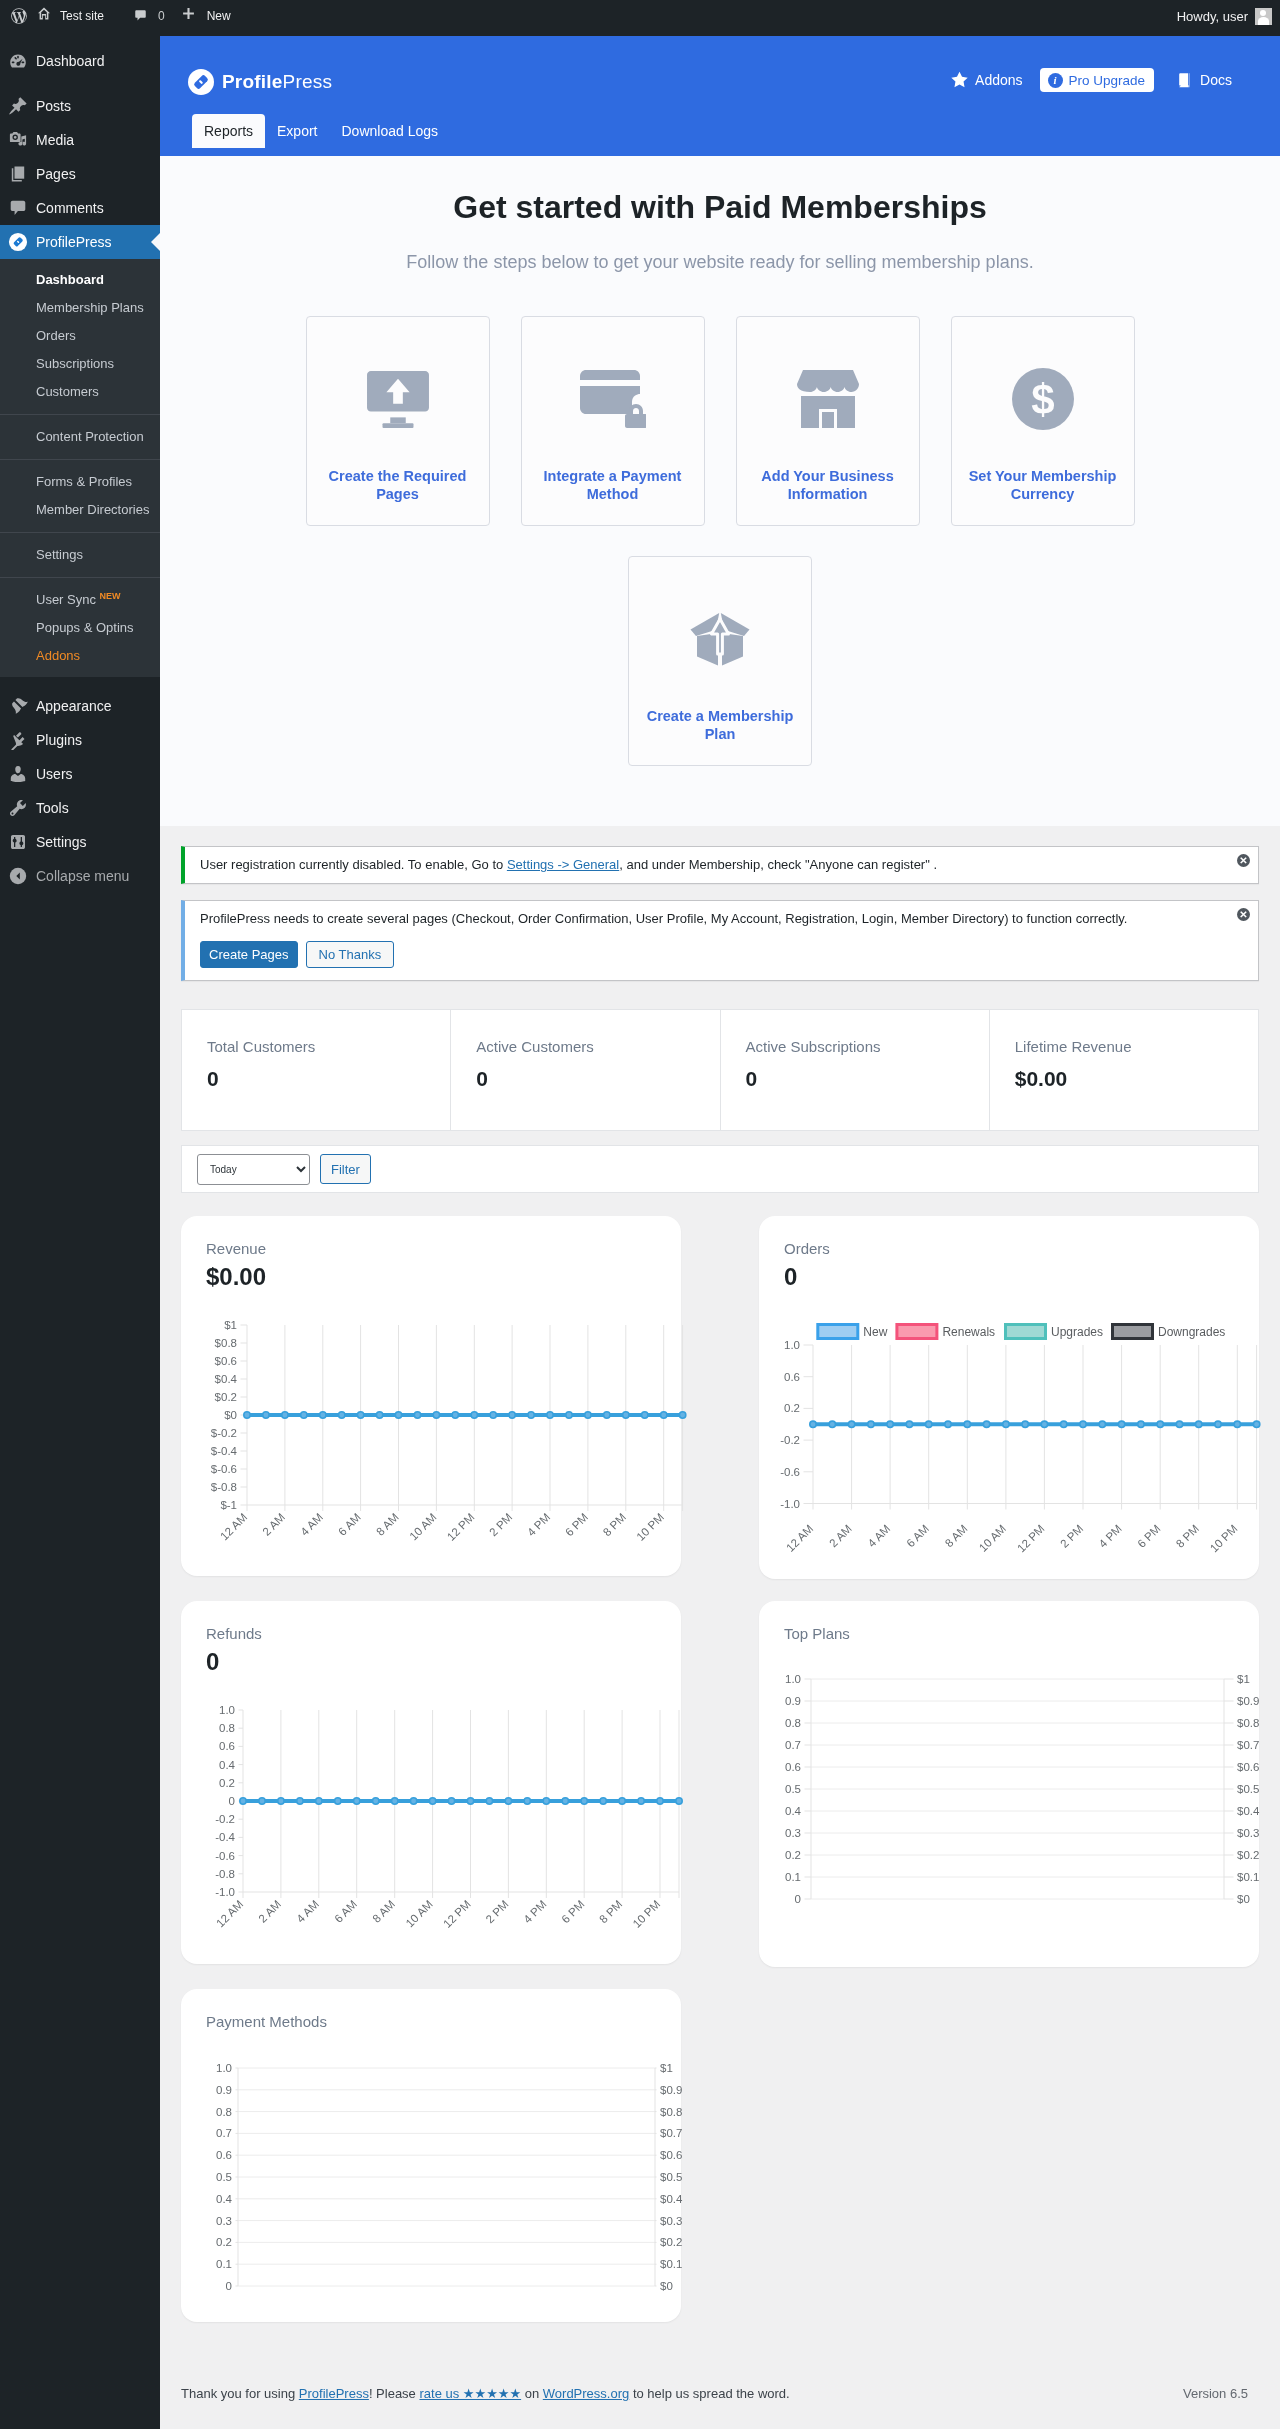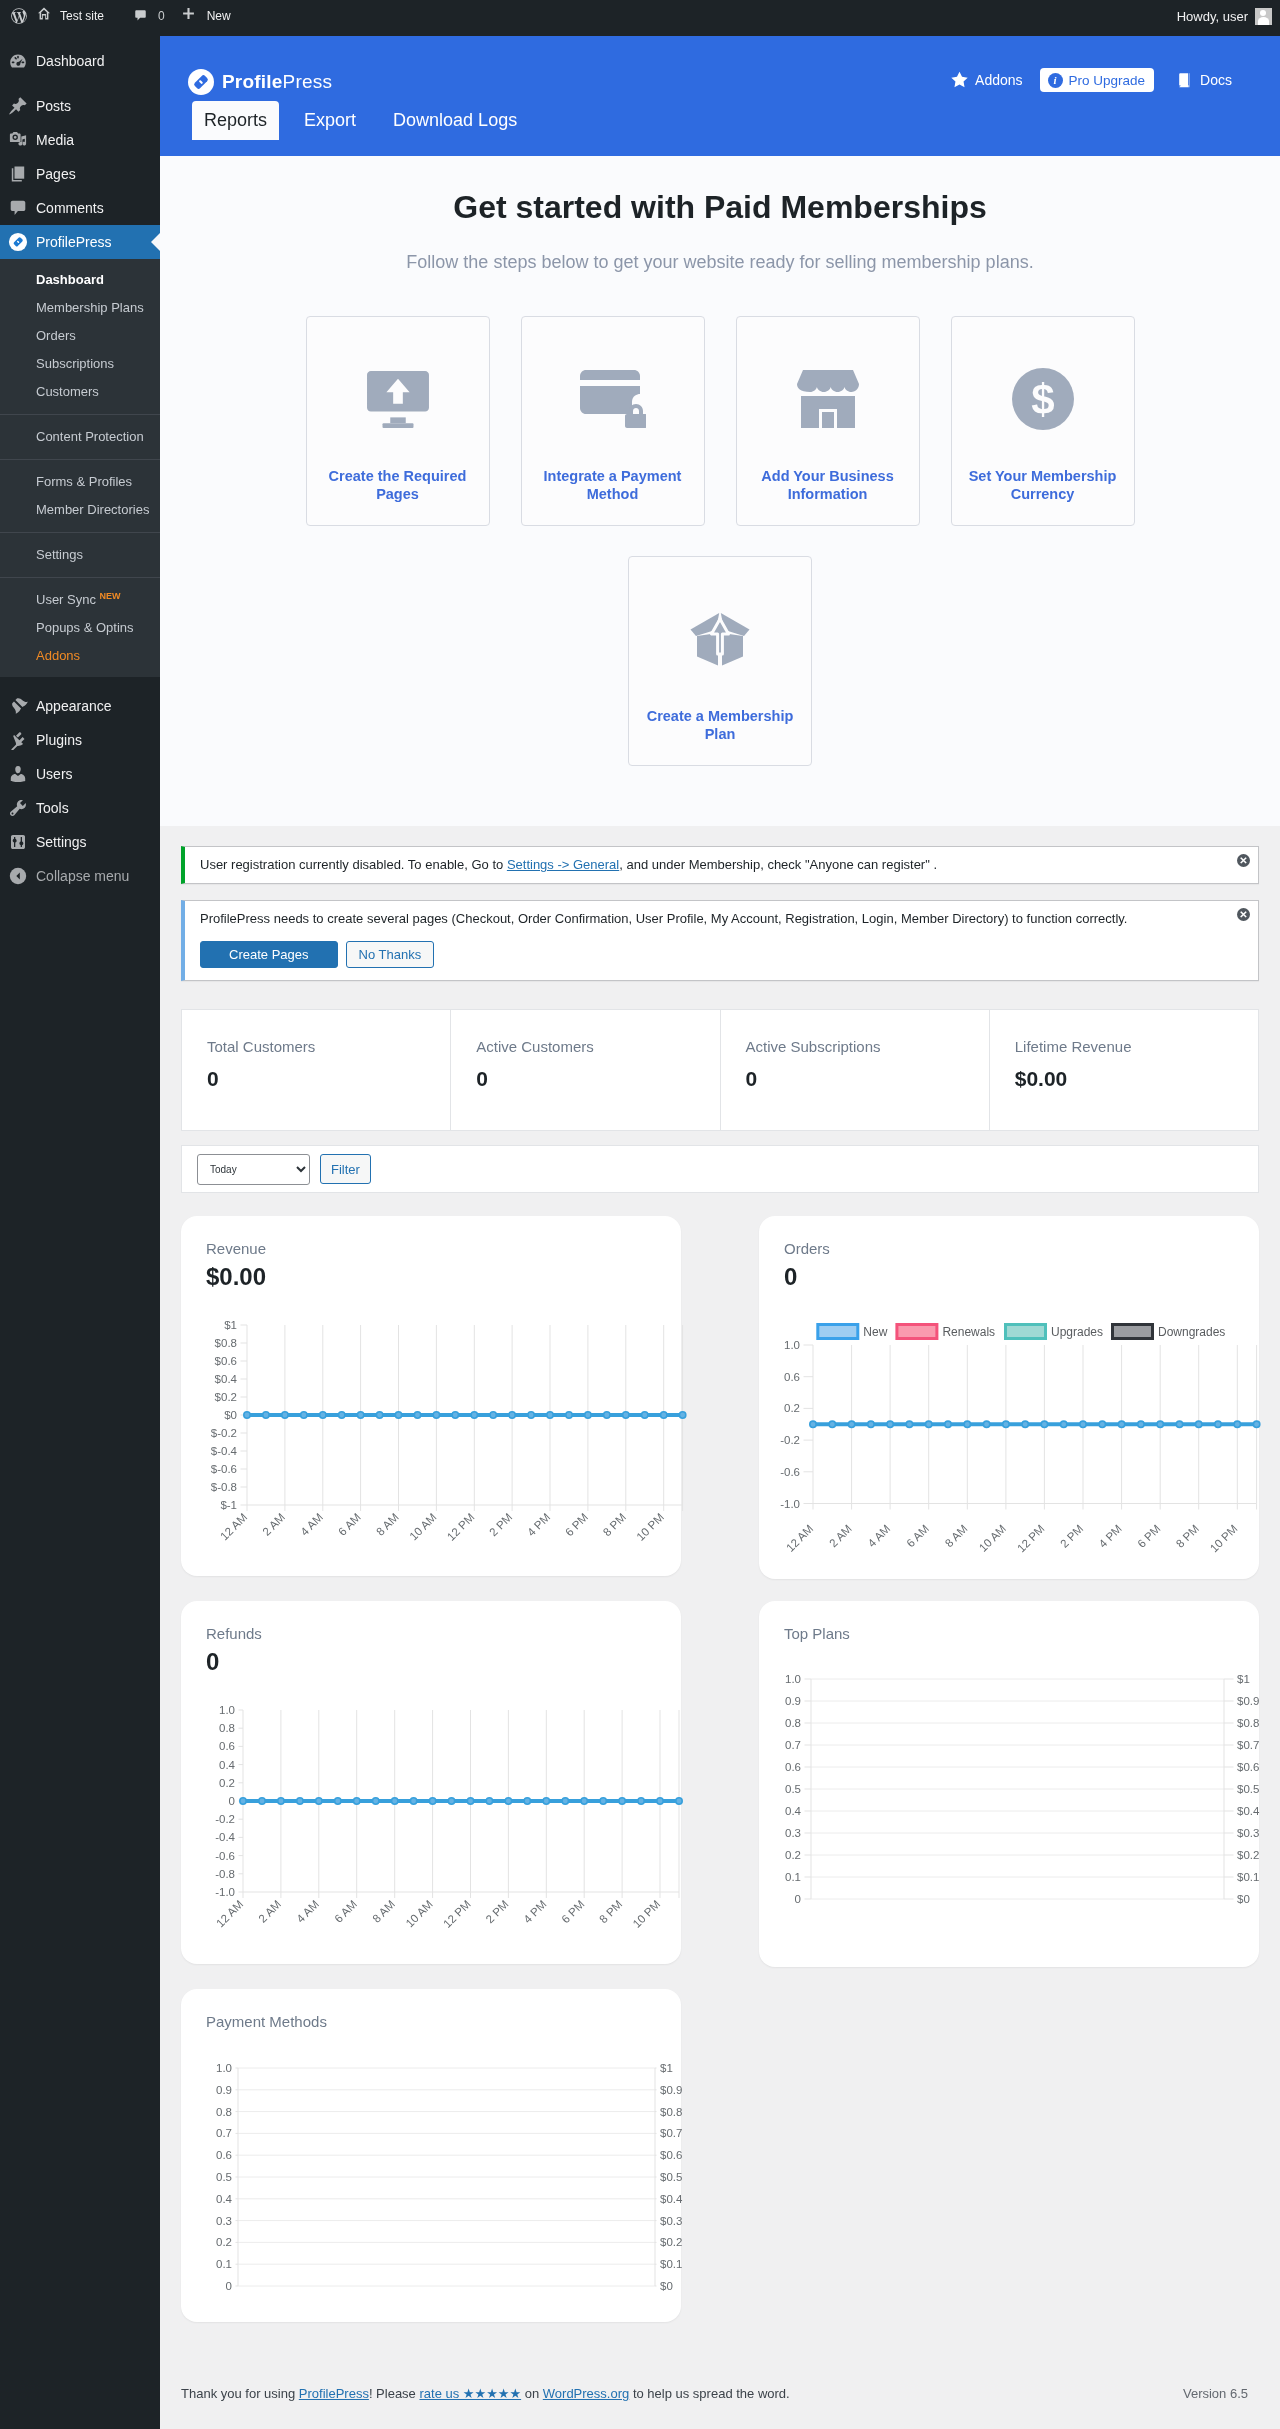--- a/index.html
+++ b/index.html
@@ -38,21 +38,21 @@
 
 
 #pphead { height:124px; background:#2f6be0; position:relative; }
 #pplogo { position:absolute; left:28px; top:37px; display:flex; align-items:center; }
 #pplogo .circ { width:26px; height:26px; border-radius:50%; background:#fff; position:relative; margin-right:8px; }
 #pplogo .word { color:#fff; font-size:19px; letter-spacing:.2px; }
 #pplogo .word b { font-weight:bold; }
 #pphead .rlinks { position:absolute; right:48px; top:36px; display:flex; align-items:center; color:#fff; font-size:14px; }
 .propill { background:#fff; color:#2f6be0; border-radius:4px; height:24px; display:flex; align-items:center; padding:0 9px 0 8px; margin:0 22px 0 17px; font-size:13.5px; }
 .propill .i { width:15px; height:15px; border-radius:50%; background:#2f6be0; color:#fff; font-size:11px; font-weight:bold; display:flex; align-items:center; justify-content:center; margin-right:6px; font-family:"Liberation Serif",serif; font-style:italic; flex:0 0 15px; }
-#tabs { position:absolute; left:32px; bottom:16px; display:flex; font-size:18px;gap:13px; }
+#tabs { position:absolute; left:32px; bottom:8px; display:flex; font-size:14px; }
 #tabs .tab { padding:9px 12px; color:#fff; }
 #tabs .tab.on { background:#fafbfd; color:#1d2327; border-radius:4px 4px 0 0; }
 
 
 #getstarted { background:#fafbfd; padding-top:33px; height:670px; }
 #getstarted h1 { text-align:center; font-size:32px; color:#1d2327; letter-spacing:0; }
 #getstarted .sub { text-align:center; font-size:18px; color:#8c96a9; margin-top:26px; }
 .cardrow { width:829px; margin:43px auto 0; display:flex; justify-content:space-between; }
 .gcard { width:184px; height:210px; background:#fcfcfd; border:1px solid #d9dce3; border-radius:4px; position:relative; }
 .gcard .gicon { position:absolute; left:0; right:0; top:50px; height:64px; display:flex; align-items:center; justify-content:center; color:#a0abbc; }
@@ -60,21 +60,21 @@
 .cardrow2 { width:184px; margin:30px auto 0; }
 
 
 #wparea { background:#f0f0f1; padding:20px 21px 0 21px; }
 .notice { background:#fff; border:1px solid #c3c4c7; border-left:4px solid #00a32a; box-shadow:0 1px 1px rgba(0,0,0,.04); position:relative; margin-bottom:16px; }
 .notice.blue { border-left-color:#72aee6; }
 .notice p { font-size:13px; color:#1d2327; margin:10px 38px 10px 15px; line-height:16px; }
 .notice a { color:#2271b1; }
 .dismiss { position:absolute; right:8px; top:7px; width:13px; height:13px; border-radius:50%; background:#50575e; color:#fff; font-size:10px; font-weight:bold; display:flex; align-items:center; justify-content:center; line-height:1; }
 .nbtns { margin:14px 15px 12px 15px; display:flex; }
-.btn-p { background:#2271b1; border:1px solid #2271b1; color:#fff; font-size:13px; border-radius:3px; padding:5px 28px; }
+.btn-p { background:#2271b1; border:1px solid #2271b1; color:#fff; font-size:13px; border-radius:3px; padding:5px 8px; }
 .btn-s { background:#f6f7f7; border:1px solid #2271b1; color:#2271b1; font-size:13px; border-radius:3px; padding:5px 12px; margin-left:8px; }
 
 
 #stats { background:#fff; border:1px solid #e2e4e7; display:flex; margin:28px 0 0 0; height:122px; }
 #stats .col { flex:1; border-right:1px solid #e2e4e7; padding:28px 0 0 25px; }
 #stats .col:last-child { border-right:none; }
 #stats .lab { color:#6e7a8a; font-size:15px; }
 #stats .val { color:#1d2327; font-size:21px; font-weight:bold; margin-top:12px; }
 
 

